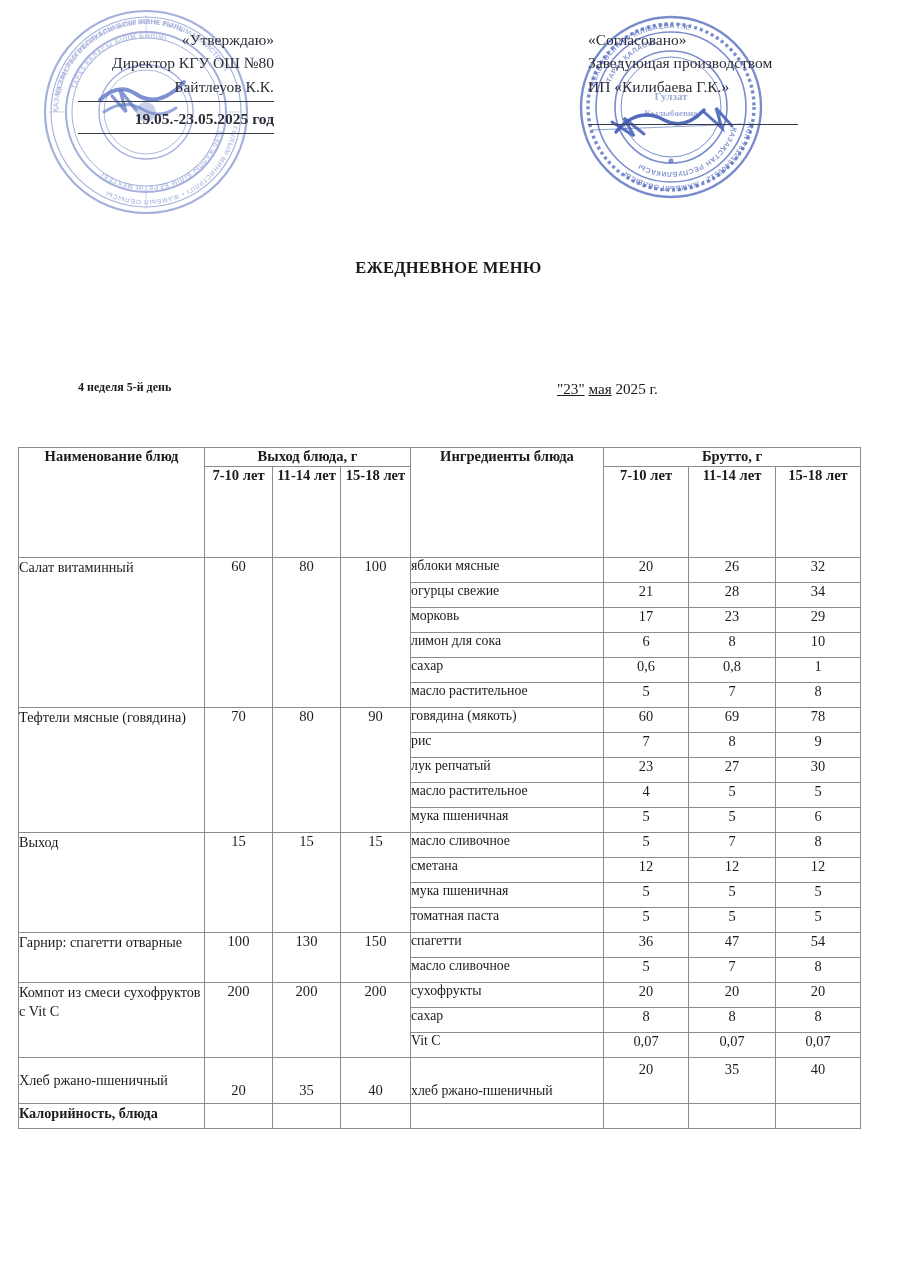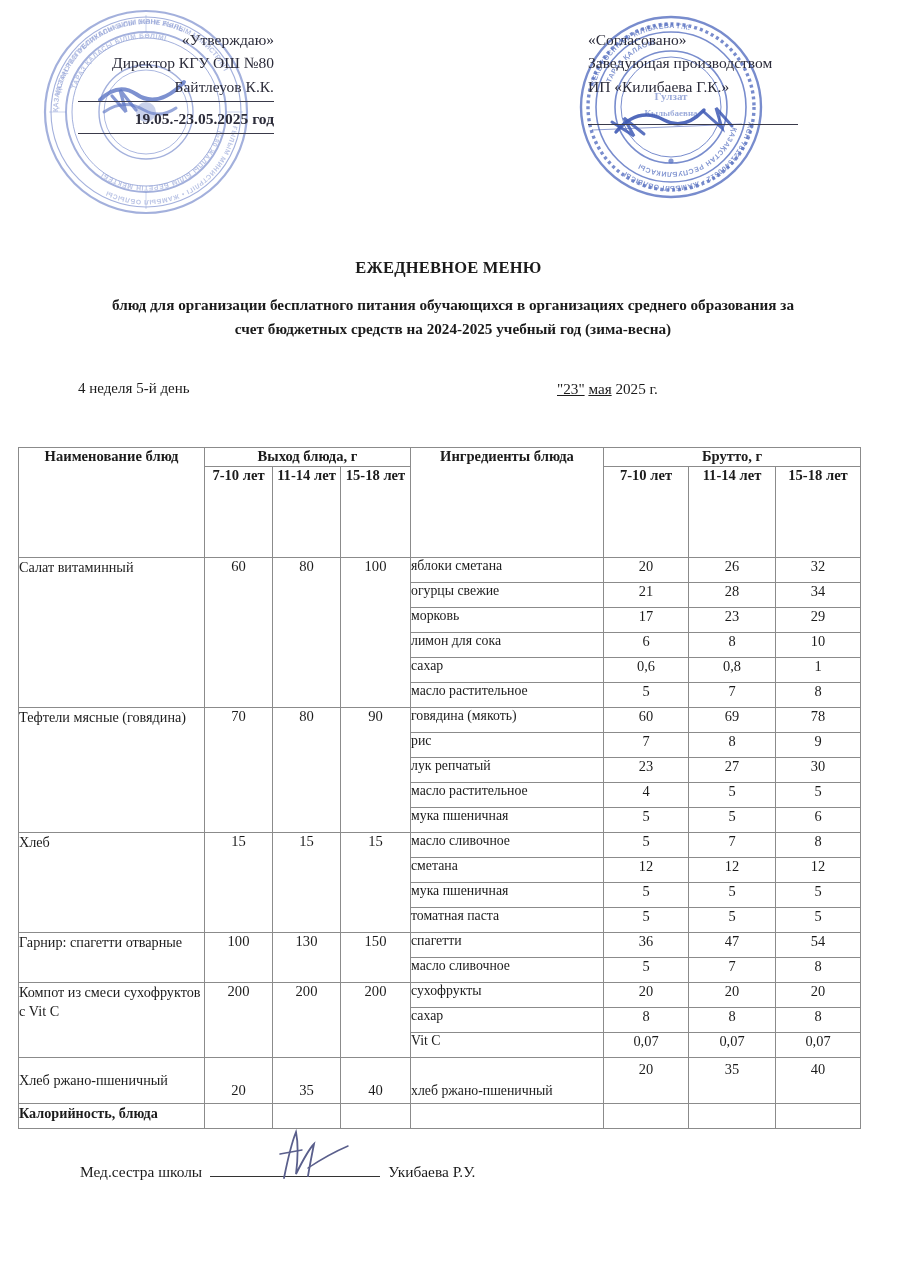--- a/index.html
+++ b/index.html
@@ -102,22 +102,22 @@
     position: absolute;
     top: 380px;
     left: 0;
     width: 897px;
     height: 22px;
   }
   .meta-week {
     position: absolute;
     left: 78px;
     top: 0;
-    font-weight: normal;
-    font-size: 15px;
+    font-weight: bold;
+    font-size: 12px;
   }
   .meta-date {
     position: absolute;
     left: 557px;
     top: 0;
     font-size: 15.2px;
   }
   .meta-date .u { text-decoration: underline; }
 
   
@@ -304,21 +304,20 @@
   </div>
 
   <div class="hdr-block hdr-right">
     <span class="ln">«Согласовано»</span>
     <span class="ln">Заведующая производством</span>
     <span class="ln">ИП «Килибаева Г.К.»</span>
     <span class="hdr-underline"></span>
   </div>
 
   <div class="doc-title">ЕЖЕДНЕВНОЕ МЕНЮ</div>
-  <div class="doc-subtitle">блюд для организации бесплатного питания обучающихся в организациях среднего образования за счет бюджетных средств на 2024-2025 учебный год (зима-весна)</div>
 
   <div class="meta-row">
     <div class="meta-week">4 неделя 5-й день</div>
     <div class="meta-date"><span class="u">"23"</span> <span class="u">мая</span> <span>2025 г.</span></div>
   </div>
 
   <div class="table-wrap">
     <table class="menu">
       <colgroup>
         <col class="c-name">
@@ -345,21 +344,21 @@
           <th class="hcell tall">11-14 лет</th>
           <th class="hcell tall">15-18 лет</th>
         </tr>
       </thead>
       <tbody id="menu-body">
           <tr>
             <td class="dish" rowspan="6">Салат витаминный</td>
             <td class="num" rowspan="6">60</td>
             <td class="num" rowspan="6">80</td>
             <td class="num" rowspan="6">100</td>
-            <td class="ing">яблоки сметана</td>
+            <td class="ing">яблоки мясные</td>
             <td class="gnum">20</td>
             <td class="gnum">26</td>
             <td class="gnum">32</td>
           </tr>
           <tr>
             <td class="ing">огурцы свежие</td>
             <td class="gnum">21</td>
             <td class="gnum">28</td>
             <td class="gnum">34</td>
           </tr>
@@ -415,21 +414,21 @@
             <td class="gnum">5</td>
             <td class="gnum">5</td>
           </tr>
           <tr>
             <td class="ing">мука пшеничная</td>
             <td class="gnum">5</td>
             <td class="gnum">5</td>
             <td class="gnum">6</td>
           </tr>
           <tr>
-            <td class="dish" rowspan="4">Хлеб</td>
+            <td class="dish" rowspan="4">Выход</td>
             <td class="num" rowspan="4">15</td>
             <td class="num" rowspan="4">15</td>
             <td class="num" rowspan="4">15</td>
             <td class="ing">масло сливочное</td>
             <td class="gnum">5</td>
             <td class="gnum">7</td>
             <td class="gnum">8</td>
           </tr>
           <tr>
             <td class="ing">сметана</td>
@@ -504,27 +503,14 @@
             <td class="num blank"></td>
             <td class="ing blank"></td>
             <td class="gnum blank"></td>
             <td class="gnum blank"></td>
             <td class="gnum blank"></td>
           </tr>
         </tbody>
     </table>
   </div>
 
-  <div class="footer">
-    <span>Мед.сестра школы</span>
-    <span class="sig-line">
-      <span class="sig-mark">
-        <svg viewBox="0 0 110 52" xmlns="http://www.w3.org/2000/svg">
-          <path d="M26 50 C 30 30, 34 14, 38 4 C 40 14, 40 30, 38 46 C 44 34, 50 22, 56 16 C 54 26, 52 36, 50 48" stroke="#5a5f8c" stroke-width="1.8" fill="none" stroke-linecap="round"></path>
-          <path d="M22 26 L 44 22" stroke="#5a5f8c" stroke-width="1.5" fill="none" stroke-linecap="round"></path>
-          <path d="M50 40 C 62 32, 76 24, 90 18" stroke="#5a5f8c" stroke-width="1.5" fill="none" stroke-linecap="round"></path>
-        </svg>
-      </span>
-    </span>
-    <span>Укибаева Р.У.</span>
-  </div>
 
 </div>
 
 </body></html>

